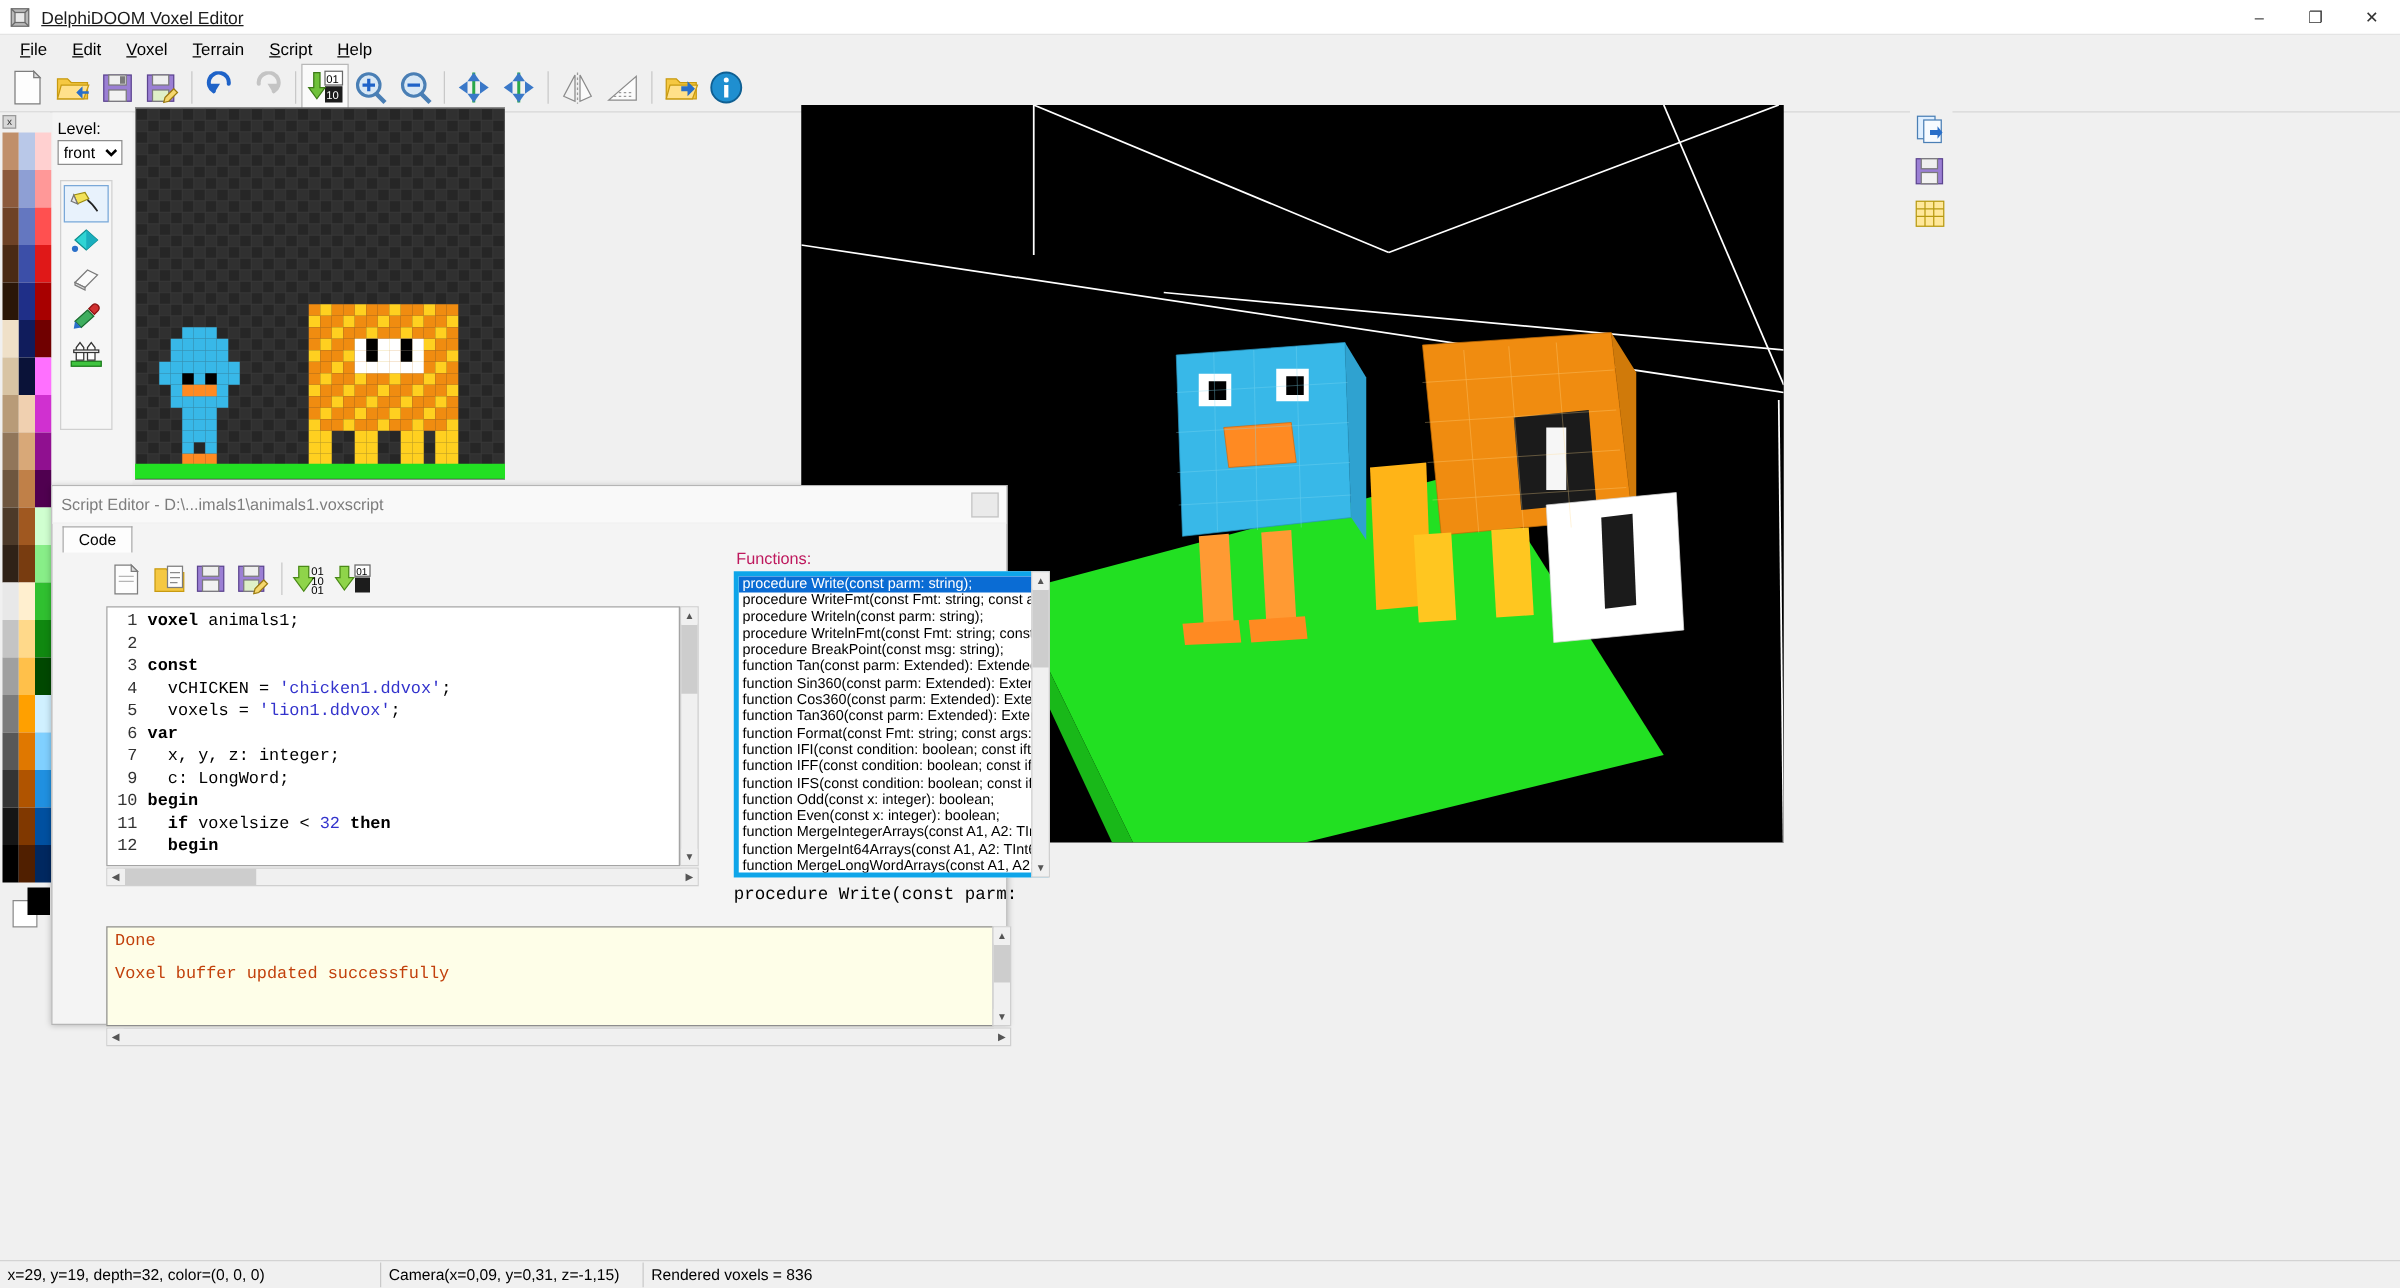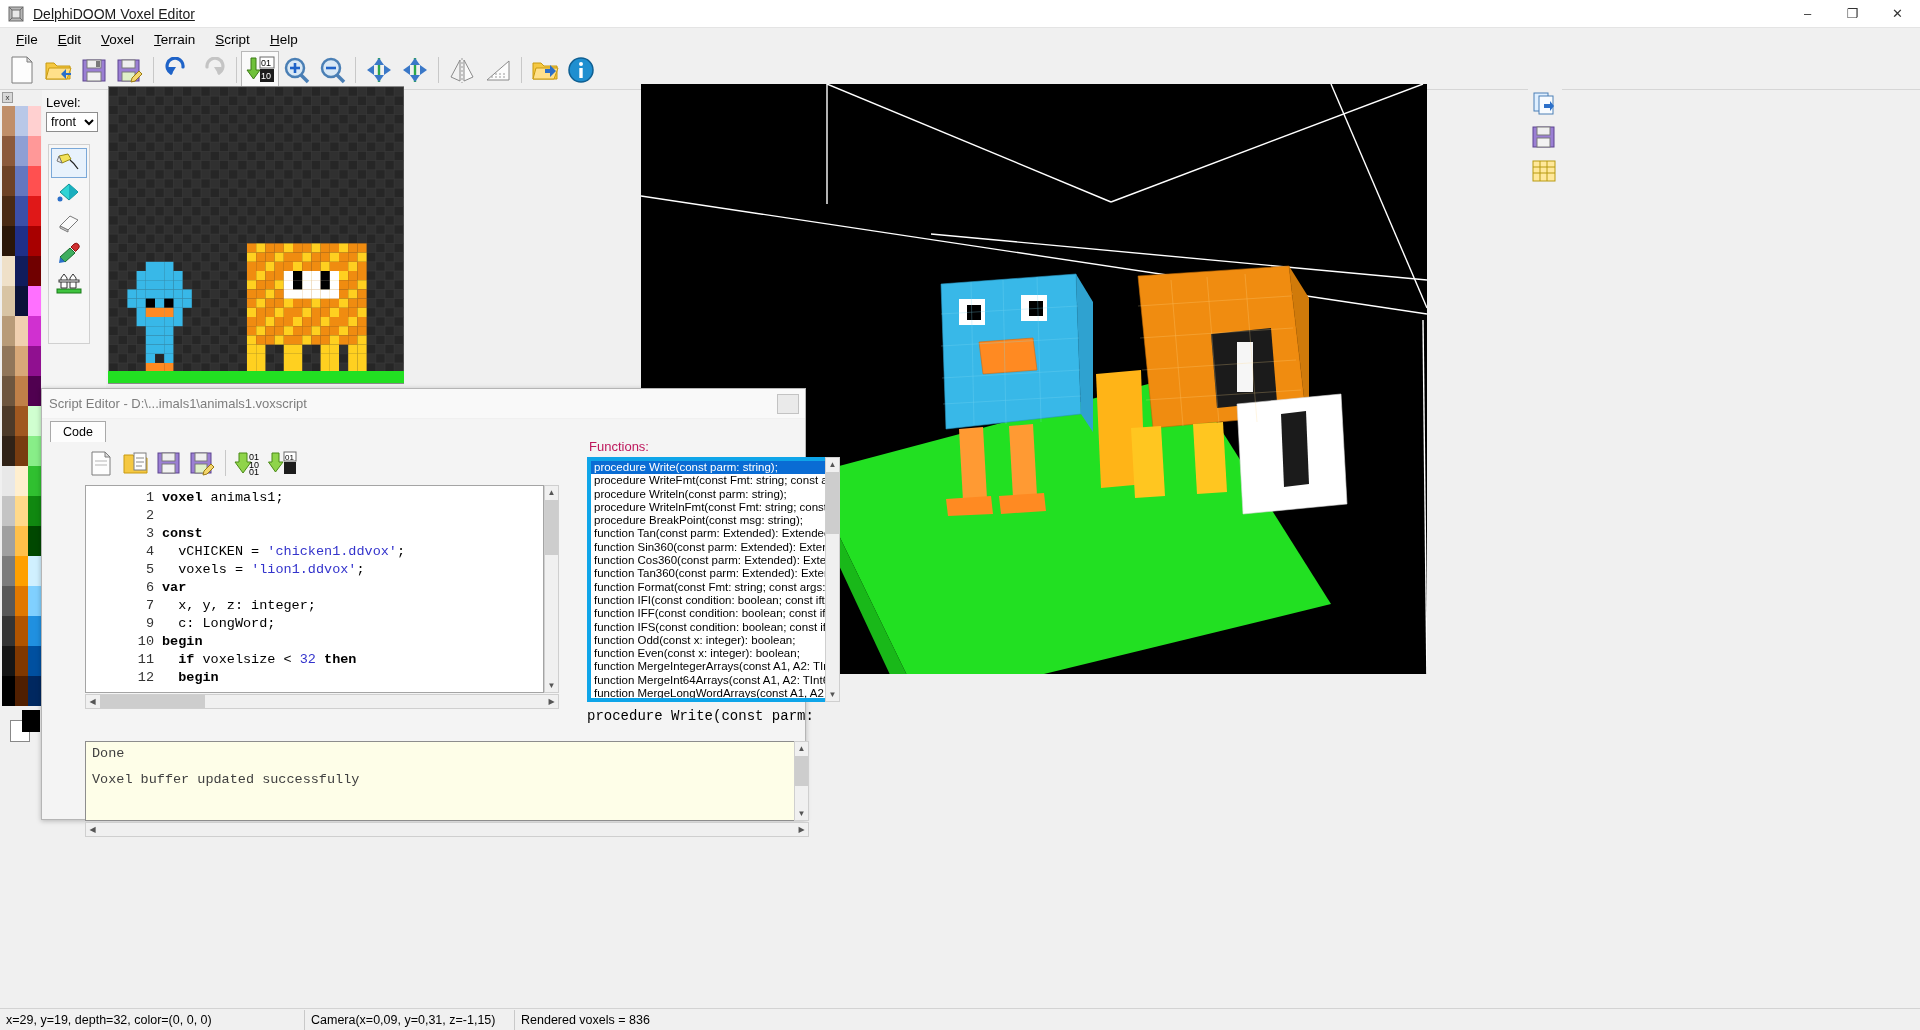--- a/index.html
+++ b/index.html
@@ -184,21 +184,21 @@
     position:absolute; left:545px; top:263px; width:252px; height:20px;
     font-family:"Liberation Mono", monospace; font-size:14px;
     white-space:nowrap; overflow:hidden; color:#000;
   }
 
   #outputpane {
     position:absolute; left:43px; top:296px; width:710px; height:80px;
     background:#fefee8; border:1px solid #8d8d8d;
     padding:4px 6px; overflow:hidden;
   }
-  .out-line { font-family:"Liberation Mono", monospace; font-size:13.5px; color:#404040; height:26px; }
+  .out-line { font-family:"Liberation Mono", monospace; font-size:13.5px; color:#c2410c; height:26px; }
 
   
   #statusbar {
     position:absolute; left:0; bottom:0; width:1920px; height:22px;
     background:#f0f0f0; border-top:1px solid #d3d3d3;
     display:flex; align-items:center; font-size:12.5px; color:#000;
   }
   .sb-cell { height:20px; display:flex; align-items:center; padding:0 6px;
     border-right:1px solid #c9c9c9; }
 </style>
@@ -1991,21 +1991,21 @@
         <svg width="30" height="26">
           <path d="M3 2 h7 v9 h4 l-7.5 10 L-0.5 11 h3.5 Z" transform="translate(2,1)" fill="#8fd44a" stroke="#4a8a16"></path>
           <rect x="17" y="2" width="12" height="9" fill="#fff" stroke="#6a6a6a"></rect>
           <text x="18" y="10" font-size="8" font-family="Liberation Sans" fill="#000">01</text>
           <rect x="17" y="12" width="12" height="12" fill="#1c1c1c"></rect>
         </svg>
       </div>
     </div>
 
     <div id="codepane">
-      <div id="code-lines" style="padding:4px 0 0 0;margin-left:44px;">
+      <div id="code-lines" style="padding:4px 0 0 0;">
           <div class="code-line"><span class="lineno">1</span><span class="kw">voxel</span><span class="pl"> animals1;</span></div>
           <div class="code-line"><span class="lineno">2</span></div>
           <div class="code-line"><span class="lineno">3</span><span class="kw">const</span></div>
           <div class="code-line"><span class="lineno">4</span><span class="pl">  vCHICKEN = </span><span class="str">'chicken1.ddvox'</span><span class="pl">;</span></div>
           <div class="code-line"><span class="lineno">5</span><span class="pl">  voxels = </span><span class="str">'lion1.ddvox'</span><span class="pl">;</span></div>
           <div class="code-line"><span class="lineno">6</span><span class="kw">var</span></div>
           <div class="code-line"><span class="lineno">7</span><span class="pl">  x, y, z: integer;</span></div>
           <div class="code-line"><span class="lineno">9</span><span class="pl">  c: LongWord;</span></div>
           <div class="code-line"><span class="lineno">10</span><span class="kw">begin</span></div>
           <div class="code-line"><span class="lineno">11</span><span class="pl">  </span><span class="kw">if</span><span class="pl"> voxelsize &lt; </span><span class="num">32</span><span class="pl"> </span><span class="kw">then</span></div>

